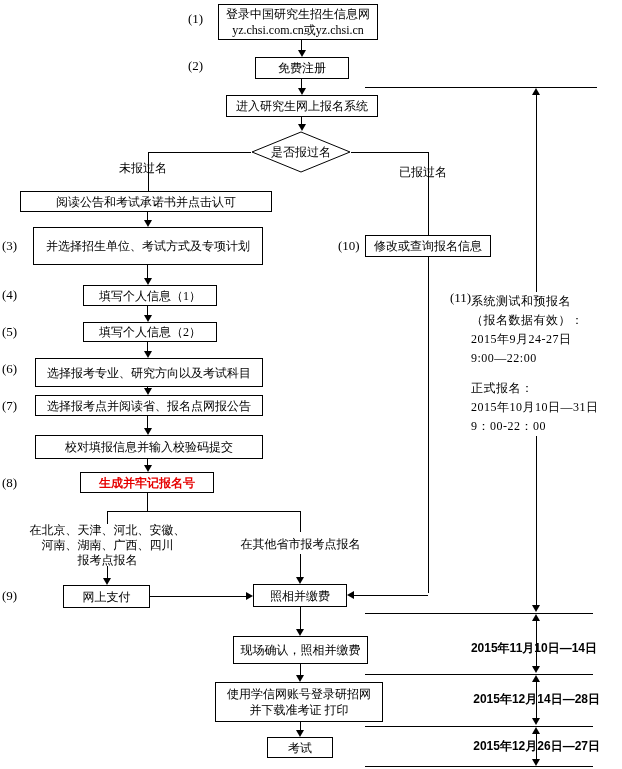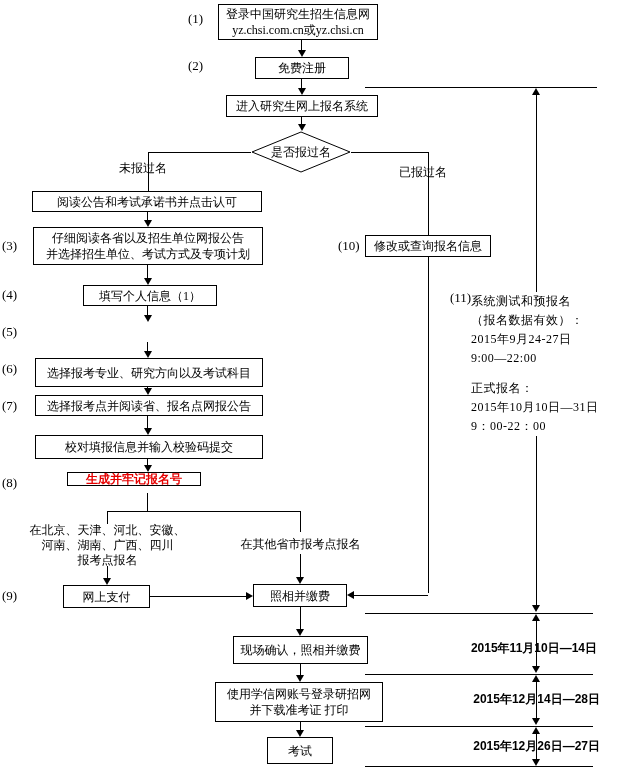--- a/index.html
+++ b/index.html
@@ -73,39 +73,41 @@
 
   <div class="txt" style="left:107px;top:160px;width:72px">未报过名</div>
   <div class="txt" style="left:393px;top:164px;width:60px">已报过名</div>
 
   <div class="hl" style="left:148px;top:152px;width:103px"></div>
   <div class="vl" style="left:148px;top:152px;height:39px"></div>
 
   <div class="hl" style="left:351px;top:152px;width:77px"></div>
   <div class="vl" style="left:428px;top:152px;height:83px"></div>
 
-  <div class="box" style="left:32px;top:191px;width:230px;height:21px">
+  <div class="box" style="left:20px;top:191px;width:252px;height:21px">
     <div>阅读公告和考试承诺书并点击认可</div>
   </div>
   <div class="vl" style="left:147px;top:212px;height:8px"></div>
   <div class="ad" style="left:144px;top:220px"></div>
 
   <div class="box" style="left:33px;top:227px;width:230px;height:38px">
-    <div>仔细阅读各省以及招生单位网报公告</div>
     <div>并选择招生单位、考试方式及专项计划</div>
   </div>
   <div class="vl" style="left:147px;top:265px;height:13px"></div>
   <div class="ad" style="left:144px;top:278px"></div>
 
   <div class="box" style="left:83px;top:285px;width:134px;height:21px">
     <div>填写个人信息（1）</div>
   </div>
   <div class="vl" style="left:147px;top:306px;height:9px"></div>
   <div class="ad" style="left:144px;top:315px"></div>
 
+  <div class="box" style="left:83px;top:322px;width:134px;height:20px">
+    <div>填写个人信息（2）</div>
+  </div>
   <div class="vl" style="left:147px;top:342px;height:9px"></div>
   <div class="ad" style="left:144px;top:351px"></div>
 
   <div class="box" style="left:35px;top:358px;width:228px;height:29px">
     <div>选择报考专业、研究方向以及考试科目</div>
   </div>
   <div class="vl" style="left:147px;top:379px;height:9px"></div>
   <div class="ad" style="left:144px;top:388px"></div>
 
   <div class="box" style="left:35px;top:395px;width:228px;height:21px">
@@ -113,21 +115,21 @@
   </div>
   <div class="vl" style="left:147px;top:416px;height:12px"></div>
   <div class="ad" style="left:144px;top:428px"></div>
 
   <div class="box" style="left:35px;top:435px;width:228px;height:24px">
     <div>校对填报信息并输入校验码提交</div>
   </div>
   <div class="vl" style="left:147px;top:454px;height:11px"></div>
   <div class="ad" style="left:144px;top:465px"></div>
 
-  <div class="box" style="left:67px;top:472px;width:134px;height:14px">
+  <div class="box" style="left:80px;top:472px;width:134px;height:21px">
     <div class="red">生成并牢记报名号</div>
   </div>
   <div class="vl" style="left:147px;top:493px;height:18px"></div>
 
   <div class="hl" style="left:107px;top:511px;width:194px"></div>
   <div class="vl" style="left:107px;top:511px;height:13px"></div>
   <div class="vl" style="left:300px;top:511px;height:21px"></div>
 
   <div class="txt" style="left:15px;top:523px;width:185px;line-height:15px">
     <div>在北京、天津、河北、安徽、</div>
@@ -166,21 +168,21 @@
 
   <div class="vl" style="left:300px;top:660px;height:15px"></div>
   <div class="ad" style="left:296px;top:675px"></div>
   <div class="box" style="left:215px;top:682px;width:168px;height:40px">
     <div>使用学信网账号登录研招网</div>
     <div>并下载准考证 打印</div>
   </div>
 
   <div class="vl" style="left:300px;top:722px;height:8px"></div>
   <div class="ad" style="left:296px;top:730px"></div>
-  <div class="box" style="left:267px;top:737px;width:66px;height:27px">
+  <div class="box" style="left:267px;top:737px;width:66px;height:21px">
     <div>考试</div>
   </div>
 
   <div class="hl" style="left:365px;top:87px;width:232px"></div>
   <div class="hl" style="left:365px;top:613px;width:228px"></div>
   <div class="hl" style="left:365px;top:674px;width:228px"></div>
   <div class="hl" style="left:365px;top:726px;width:228px"></div>
   <div class="hl" style="left:365px;top:766px;width:228px"></div>
 
   <div class="au" style="left:532px;top:88px"></div>

